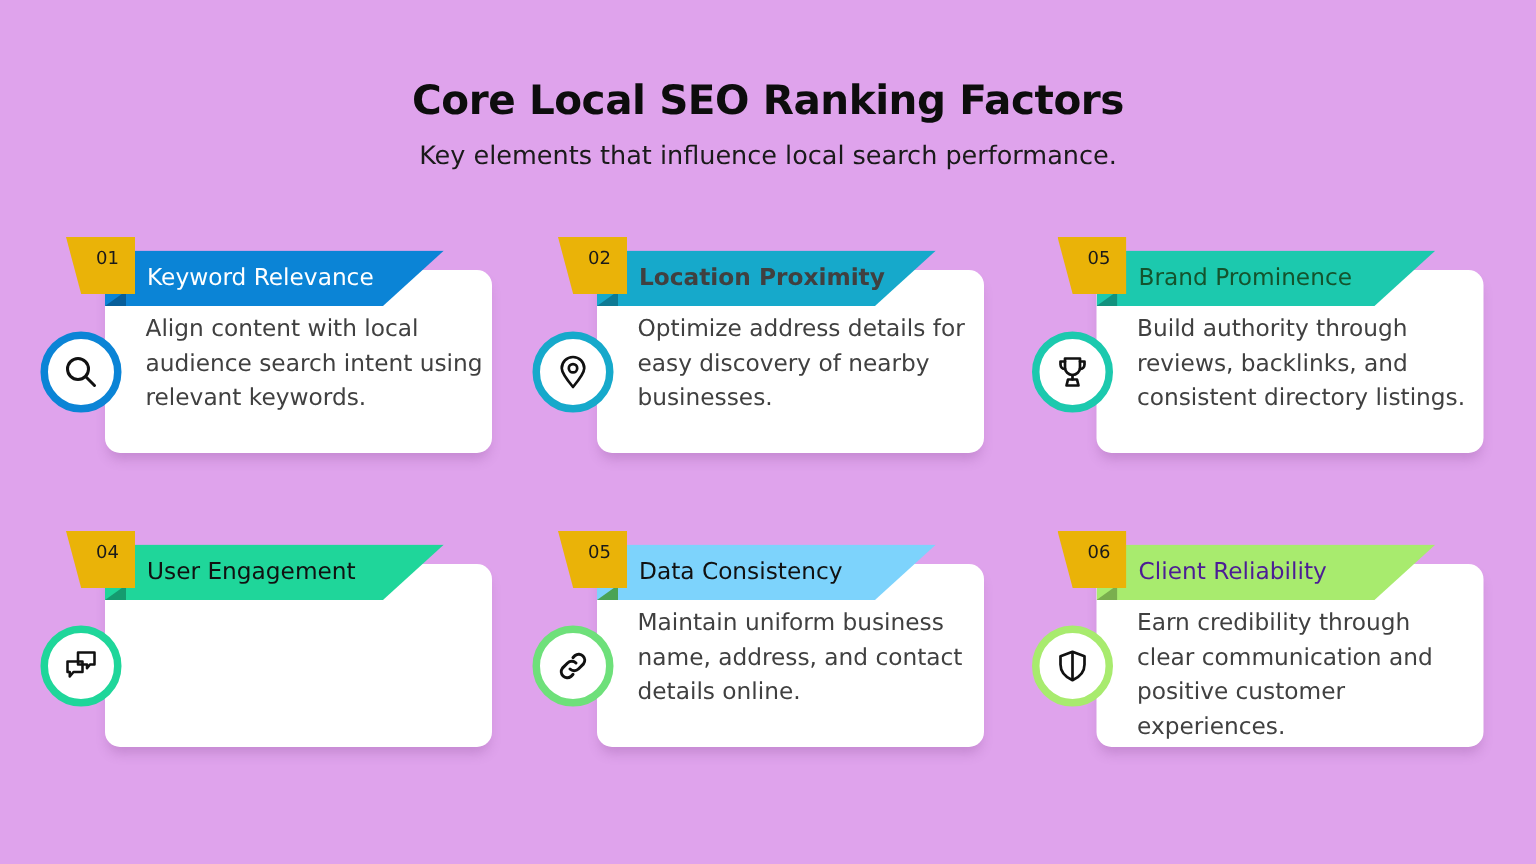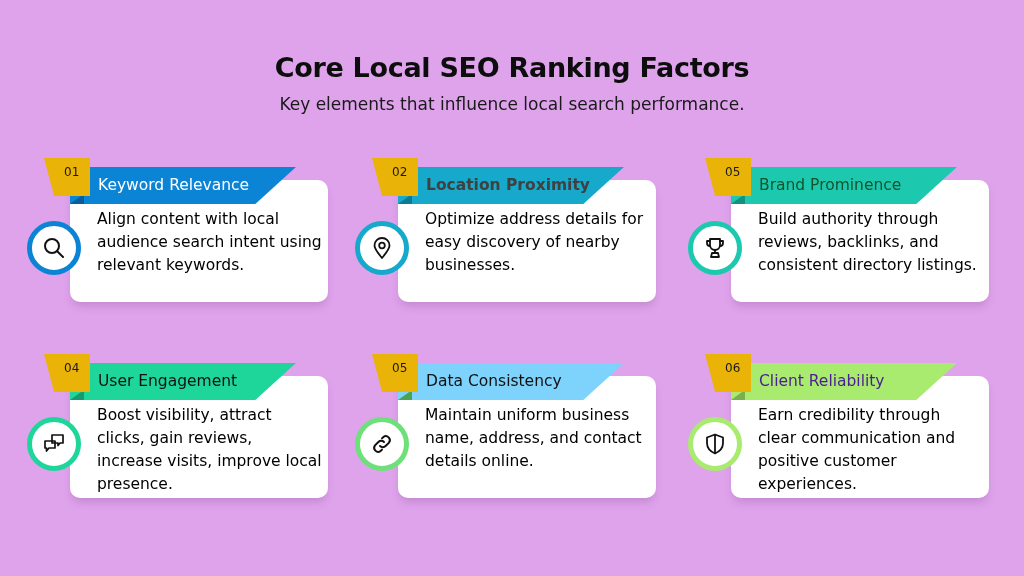--- a/index.html
+++ b/index.html
@@ -36,21 +36,21 @@
     position: absolute; left: 26px; top: 9px; width: 226px; height: 37px;
     clip-path: polygon(0 0, 100% 0, 82% 100%, 0 100%);
     font-size: 15.5px; padding: 9px 0 0 28px; white-space: nowrap;
   }
   .fold {
     position: absolute; left: 26px; top: 36px; width: 14px; height: 10px;
     clip-path: polygon(0 100%, 100% 0, 100% 100%);
   }
   .desc {
     position: absolute; left: 53px; top: 50px; width: 225px;
-    font-size: 15.5px; line-height: 23px; color: #000000;
+    font-size: 15.5px; line-height: 23px; color: #404040;
   }
   .icon-circle {
     position: absolute; left: -17px; top: 63px; width: 54px; height: 54px;
     border-radius: 50%; background: #ffffff; border: 5px solid #0b84d6;
     display: flex; align-items: center; justify-content: center;
   }
   .icon-circle svg { width: 24px; height: 24px; }
 </style>
 </head>
 <body>
@@ -101,21 +101,20 @@
         <path d="M9 17 H15 L16 21 H8 Z"></path>
       </svg>
   </div>
 </div>
 
 <div class="card" style="left:44px; top:354px;">
   <div class="panel"></div>
   <div class="ribbon" style="background: rgb(31, 214, 154); color: rgb(17, 17, 17);">User Engagement</div>
   <div class="fold" style="background: rgb(21, 155, 111);"></div>
   <div class="num-tab">04</div>
-  <div class="desc">Boost visibility, attract clicks, gain reviews, increase visits, improve local presence.</div>
   <div class="icon-circle" style="border-color: rgb(31, 214, 154);">
     <svg viewBox="0 0 24 24" fill="none" stroke="#111" stroke-width="1.7" stroke-linejoin="round">
         <path d="M10 3 H21 V11 H18 L16 13.5 V11 H10 Z"></path>
         <path d="M3 9 H13 V16 H7 L4.5 19 V16 H3 Z"></path>
       </svg>
   </div>
 </div>
 
 <div class="card" style="left:372px; top:354px;">
   <div class="panel"></div>

